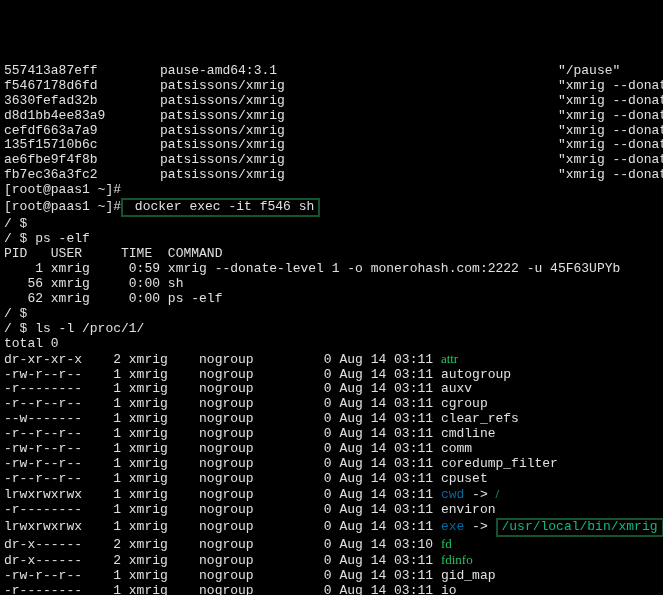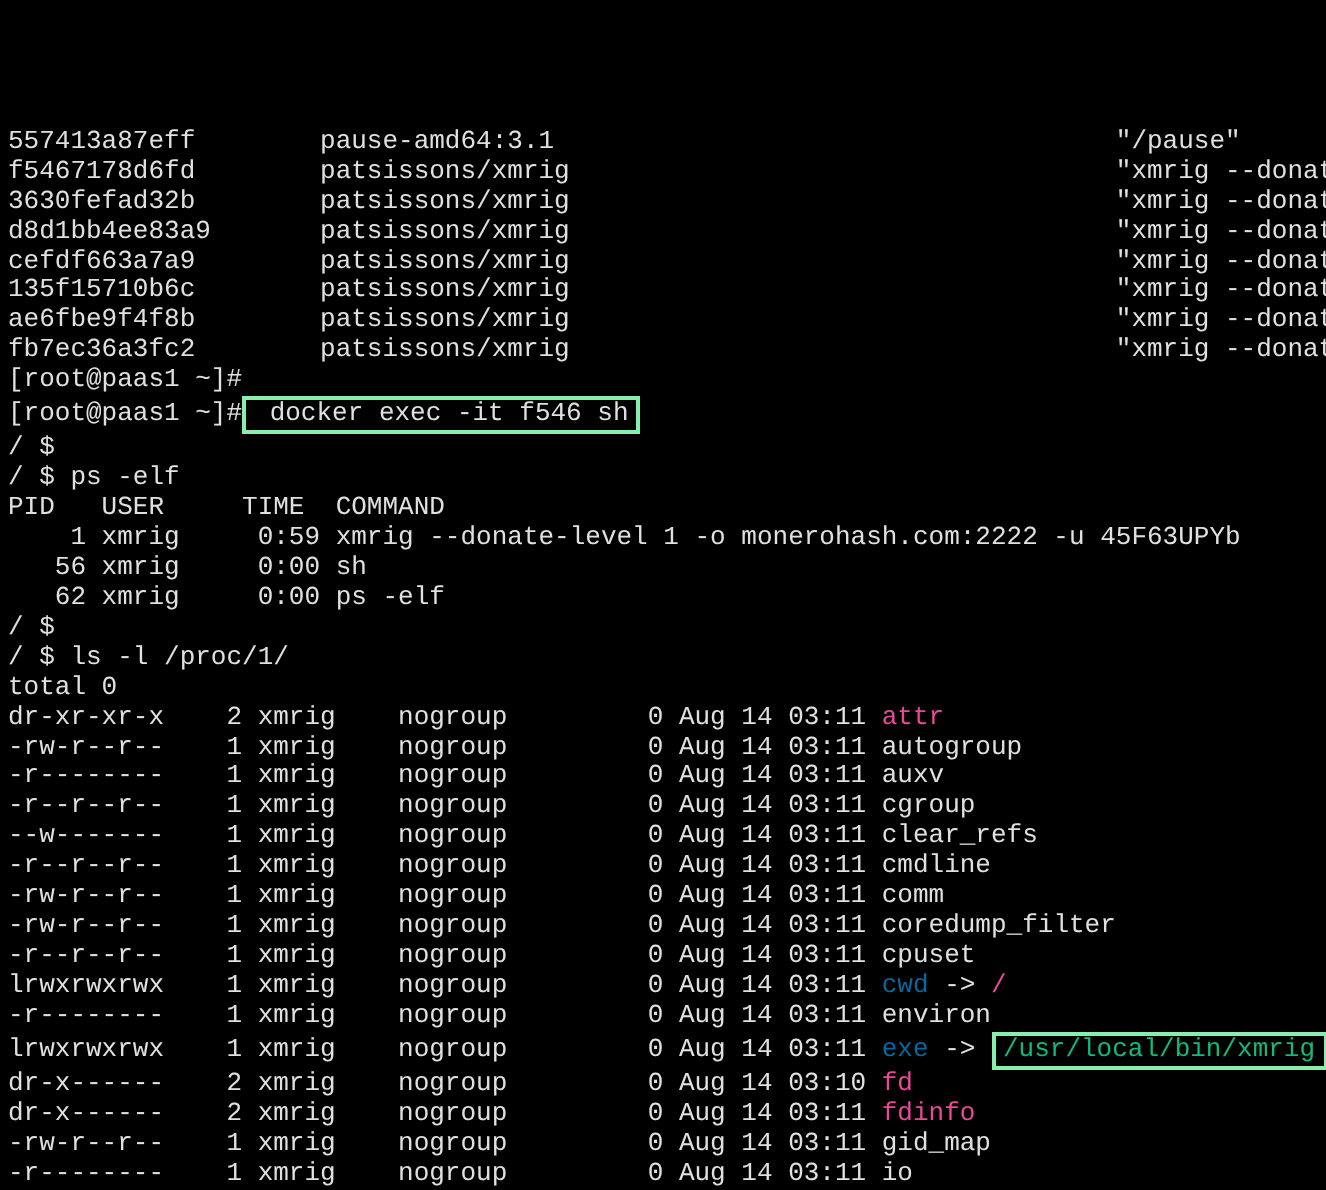--- a/index.html
+++ b/index.html
@@ -10,24 +10,24 @@
       font-size: 13px;
       line-height: 1.15;
       padding: 4px;
       white-space: pre;
       width: 663px;
       height: 595px;
       overflow: hidden;
     }
     .line { display: block; }
     .cyan { color: #0369a1; }
-    .blue { color: #ec4899; }
+    .blue { color: #22c55e; font-family: Liberation Serif, serif; }
     .green { color: #0dbc79; margin-top: 44px; }
     .highlight-box {
-      border: 2px solid #86efac;
+      border: 2px solid #14532d;
       padding: 0 4px;
       display: inline-block;
     }
   </style>
 </head>
 <body>
 
 
 
 <div id="terminal"><span class="line">557413a87eff        pause-amd64:3.1                                    "/pause"</span><span class="line">f5467178d6fd        patsissons/xmrig                                   "xmrig --donate-leveâ |"</span><span class="line">3630fefad32b        patsissons/xmrig                                   "xmrig --donate-leveâ |"</span><span class="line">d8d1bb4ee83a9       patsissons/xmrig                                   "xmrig --donate-leveâ |"</span><span class="line">cefdf663a7a9        patsissons/xmrig                                   "xmrig --donate-leveâ |"</span><span class="line">135f15710b6c        patsissons/xmrig                                   "xmrig --donate-leveâ |"</span><span class="line">ae6fbe9f4f8b        patsissons/xmrig                                   "xmrig --donate-leveâ |"</span><span class="line">fb7ec36a3fc2        patsissons/xmrig                                   "xmrig --donate-leveâ |"</span><span class="line">[root@paas1 ~]#</span><span class="line">[root@paas1 ~]#<span class="highlight-box"> docker exec -it f546 sh</span></span><span class="line">/ $</span><span class="line">/ $ ps -elf</span><span class="line">PID   USER     TIME  COMMAND</span><span class="line">    1 xmrig     0:59 xmrig --donate-level 1 -o monerohash.com:2222 -u 45F63UPYb</span><span class="line">   56 xmrig     0:00 sh</span><span class="line">   62 xmrig     0:00 ps -elf</span><span class="line">/ $</span><span class="line">/ $ ls -l /proc/1/</span><span class="line">total 0</span><span class="line">dr-xr-xr-x    2 xmrig    nogroup         0 Aug 14 03:11 <span class="blue">attr</span></span><span class="line">-rw-r--r--    1 xmrig    nogroup         0 Aug 14 03:11 <span class="">autogroup</span></span><span class="line">-r--------    1 xmrig    nogroup         0 Aug 14 03:11 <span class="">auxv</span></span><span class="line">-r--r--r--    1 xmrig    nogroup         0 Aug 14 03:11 <span class="">cgroup</span></span><span class="line">--w-------    1 xmrig    nogroup         0 Aug 14 03:11 <span class="">clear_refs</span></span><span class="line">-r--r--r--    1 xmrig    nogroup         0 Aug 14 03:11 <span class="">cmdline</span></span><span class="line">-rw-r--r--    1 xmrig    nogroup         0 Aug 14 03:11 <span class="">comm</span></span><span class="line">-rw-r--r--    1 xmrig    nogroup         0 Aug 14 03:11 <span class="">coredump_filter</span></span><span class="line">-r--r--r--    1 xmrig    nogroup         0 Aug 14 03:11 <span class="">cpuset</span></span><span class="line">lrwxrwxrwx    1 xmrig    nogroup         0 Aug 14 03:11 <span class="cyan">cwd</span> -&gt; <span class="blue">/</span></span><span class="line">-r--------    1 xmrig    nogroup         0 Aug 14 03:11 <span class="">environ</span></span><span class="line">lrwxrwxrwx    1 xmrig    nogroup         0 Aug 14 03:11 <span class="cyan">exe</span> -&gt; <span class="highlight-box"><span class="green">/usr/local/bin/xmrig</span></span></span><span class="line">dr-x------    2 xmrig    nogroup         0 Aug 14 03:10 <span class="blue">fd</span></span><span class="line">dr-x------    2 xmrig    nogroup         0 Aug 14 03:11 <span class="blue">fdinfo</span></span><span class="line">-rw-r--r--    1 xmrig    nogroup         0 Aug 14 03:11 <span class="">gid_map</span></span><span class="line">-r--------    1 xmrig    nogroup         0 Aug 14 03:11 <span class="">io</span></span><span class="line">-r--r--r--    1 xmrig    nogroup         0 Aug 14 03:11 <span class="">limits</span></span></div>

